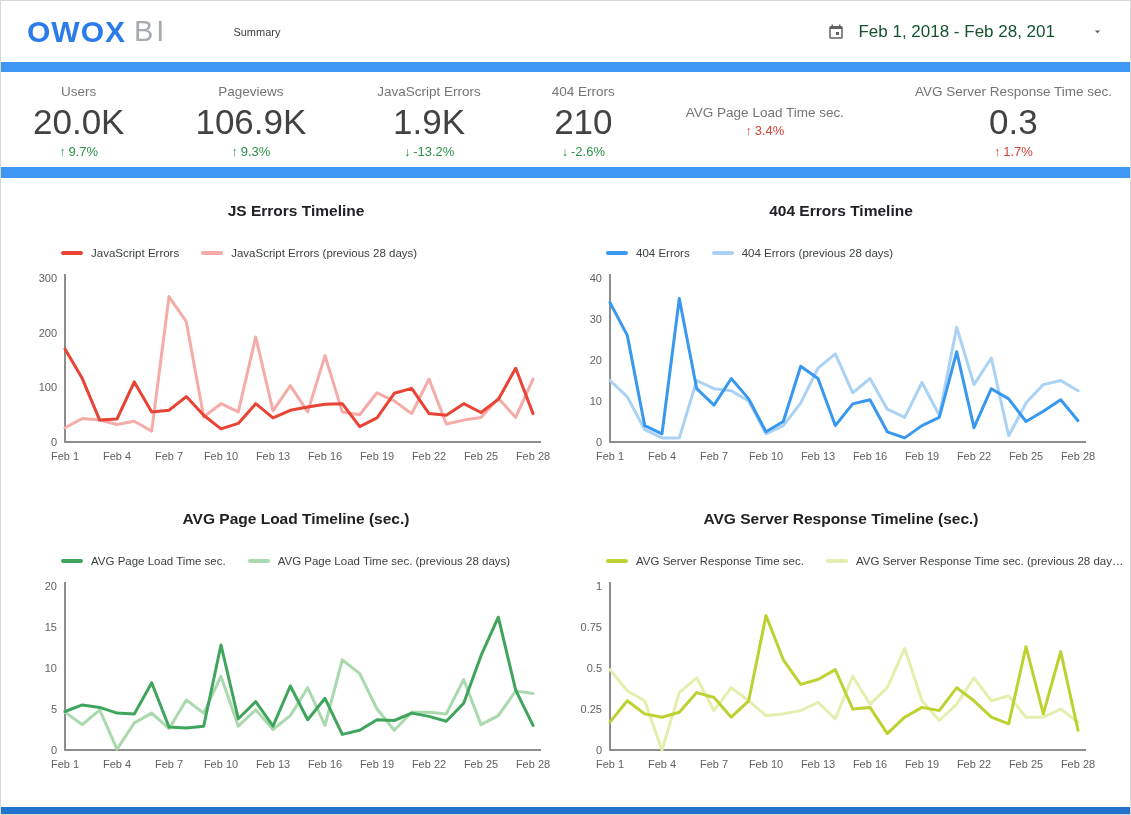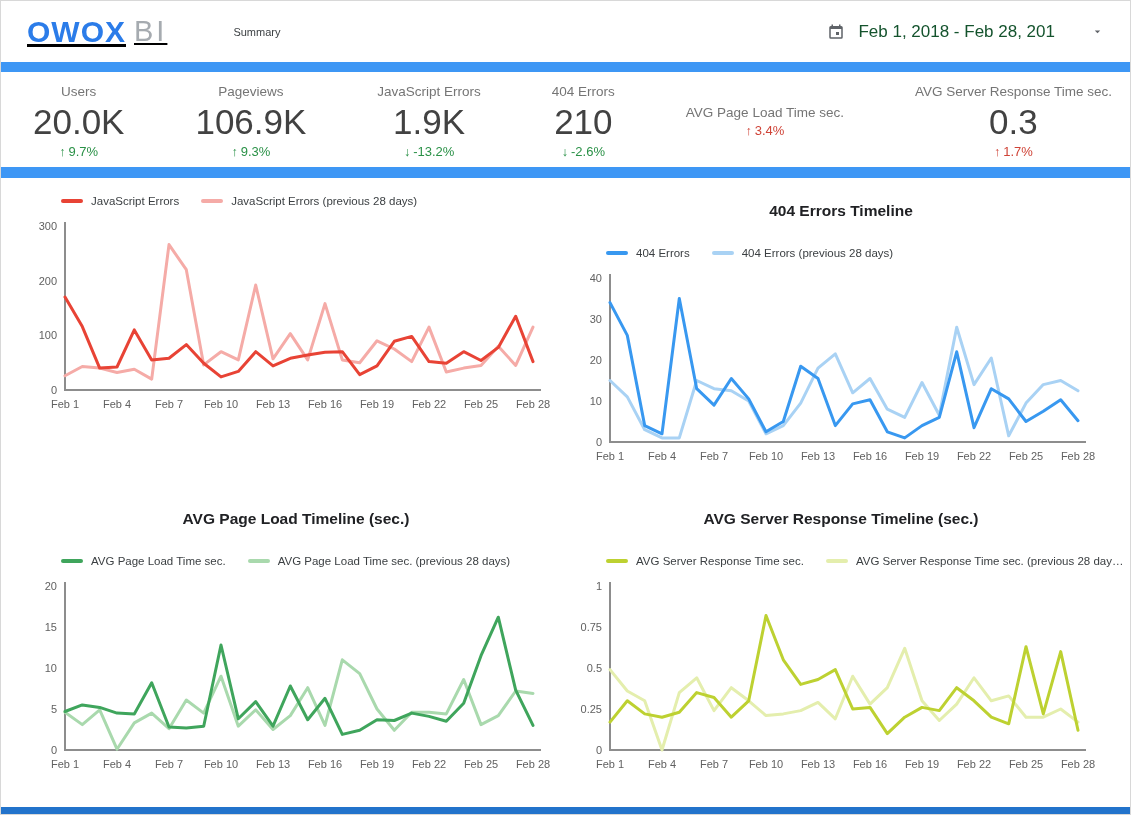--- a/index.html
+++ b/index.html
@@ -3,21 +3,21 @@
 <meta charset="utf-8">
 <style>
   * { margin:0; padding:0; box-sizing:border-box; }
   html,body { background:#fff; }
   body { font-family:"Liberation Sans", sans-serif; }
   .page { position:relative; width:1131px; height:815px; background:#fff;
           border:1px solid #d8d8d8; overflow:hidden; }
 
   
   .app-header { height:61px; display:flex; align-items:center; padding:0 26px; }
-  .logo { display:flex; align-items:flex-start;text-decoration:underline; }
+  .logo { display:flex; align-items:flex-start; }
   .logo-primary { font-size:30px; font-weight:800; color:#2b7ce9; letter-spacing:1px; }
   .logo-secondary { font-size:29px; font-weight:500; color:#a6abb0; letter-spacing:3px; margin-left:8px; }
   .page-title { font-size:11px; color:#3c4043; margin-left:66px; }
   .date-picker { margin-left:auto; display:flex; align-items:center; cursor:pointer; }
   .date-picker .cal { margin-right:13px; display:flex; }
   .date-text { font-size:17px; color:#14532d; }
   .date-picker .caret { margin-left:36px; display:flex; }
 
   
   .bar-top { height:10px; }
@@ -102,20 +102,21 @@
         <div class="sc-label">AVG Server Response Time sec.</div>
         <div class="sc-value">0.3</div>
         <div class="sc-delta" style="color:#cf4337"><span class="arrow">↑</span><span>1.7%</span></div>
       </div>
     </section>
 
   <div class="bar-mid" id="bar-mid" style="background: rgb(62, 151, 245);"></div>
 
   <section class="charts" id="charts">
       <figure class="chart">
+        <div class="chart-title">JS Errors Timeline</div>
         <div class="legend">
           <div class="legend-item">
             <span class="legend-swatch" style="background:#e84335"></span>
             <span class="legend-label">JavaScript Errors</span>
           </div>
           <div class="legend-item">
             <span class="legend-swatch" style="background:#f5aba7"></span>
             <span class="legend-label">JavaScript Errors (previous 28 days)</span>
           </div>
         </div>

